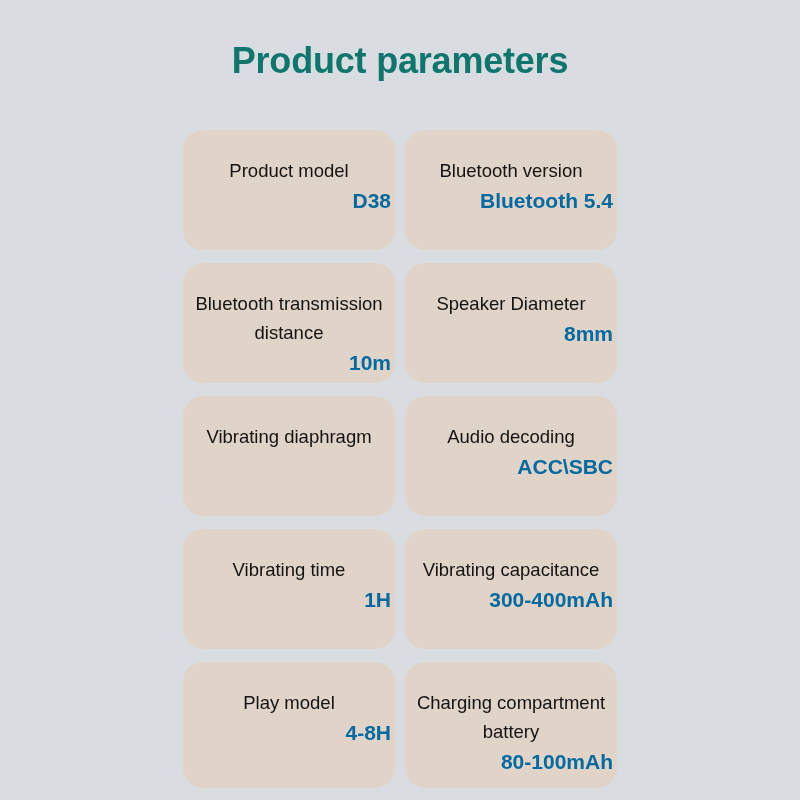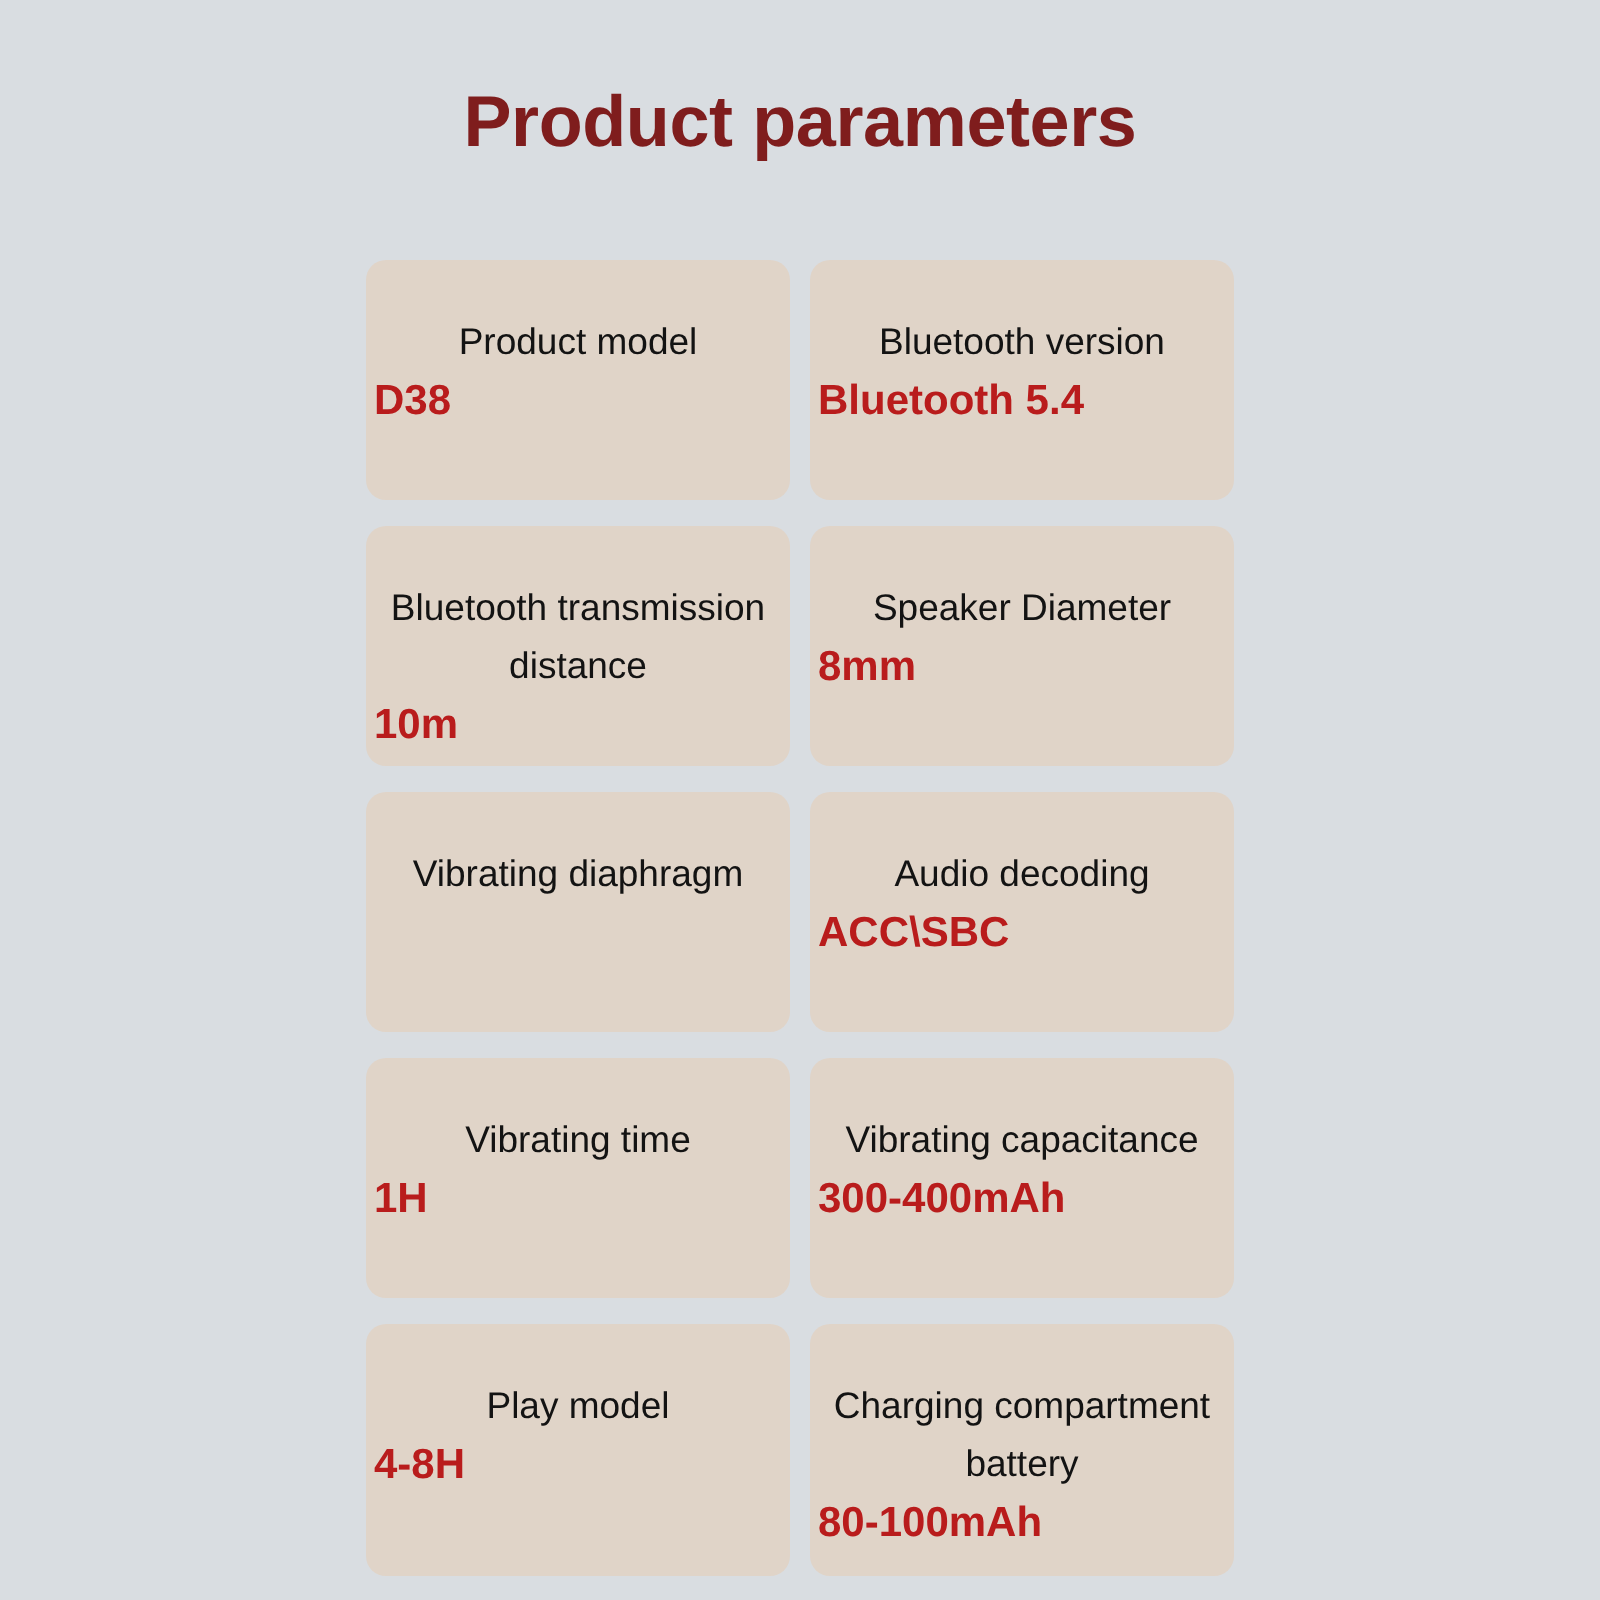--- a/index.html
+++ b/index.html
@@ -25,21 +25,21 @@
   }
 
   .page-title {
     position: absolute;
     left: 0;
     top: 38px;
     width: 800px;
     text-align: center;
     font-size: 36px;
     font-weight: 700;
-    color: #7f1d1d;
+    color: #0f766e;
     letter-spacing: -0.2px;
     line-height: 46px;
     white-space: nowrap;
   }
 
   .spec-grid {
     position: absolute;
     left: 183px;
     top: 130px;
     width: 434px;
@@ -52,21 +52,21 @@
     display: flex;
     flex-direction: row;
     gap: 10px;
   }
 
   .spec-card {
     width: 212px;
     height: 120px;
     box-sizing: border-box;
     background: #e0d4c8;
-    border-radius: 10px;
+    border-radius: 20px;
     padding: 26px 4px 0 4px;
     display: flex;
     flex-direction: column;
     align-items: center;
     overflow: hidden;
   }
 
   .spec-row.tall .spec-card {
     height: 126px;
   }
@@ -81,22 +81,22 @@
     white-space: nowrap;
   }
 
   .spec-label.wrap {
     white-space: normal;
   }
 
   .spec-value {
     font-size: 21px;
     font-weight: 700;
-    color: #b91c1c;
-    text-align: left;
+    color: #0369a1;
+    text-align: right;
     line-height: 27px;
     margin-top: 2px;
     width: 100%;
     white-space: nowrap;
   }
 
   .spec-value:empty {
     display: none;
   }
 </style>

